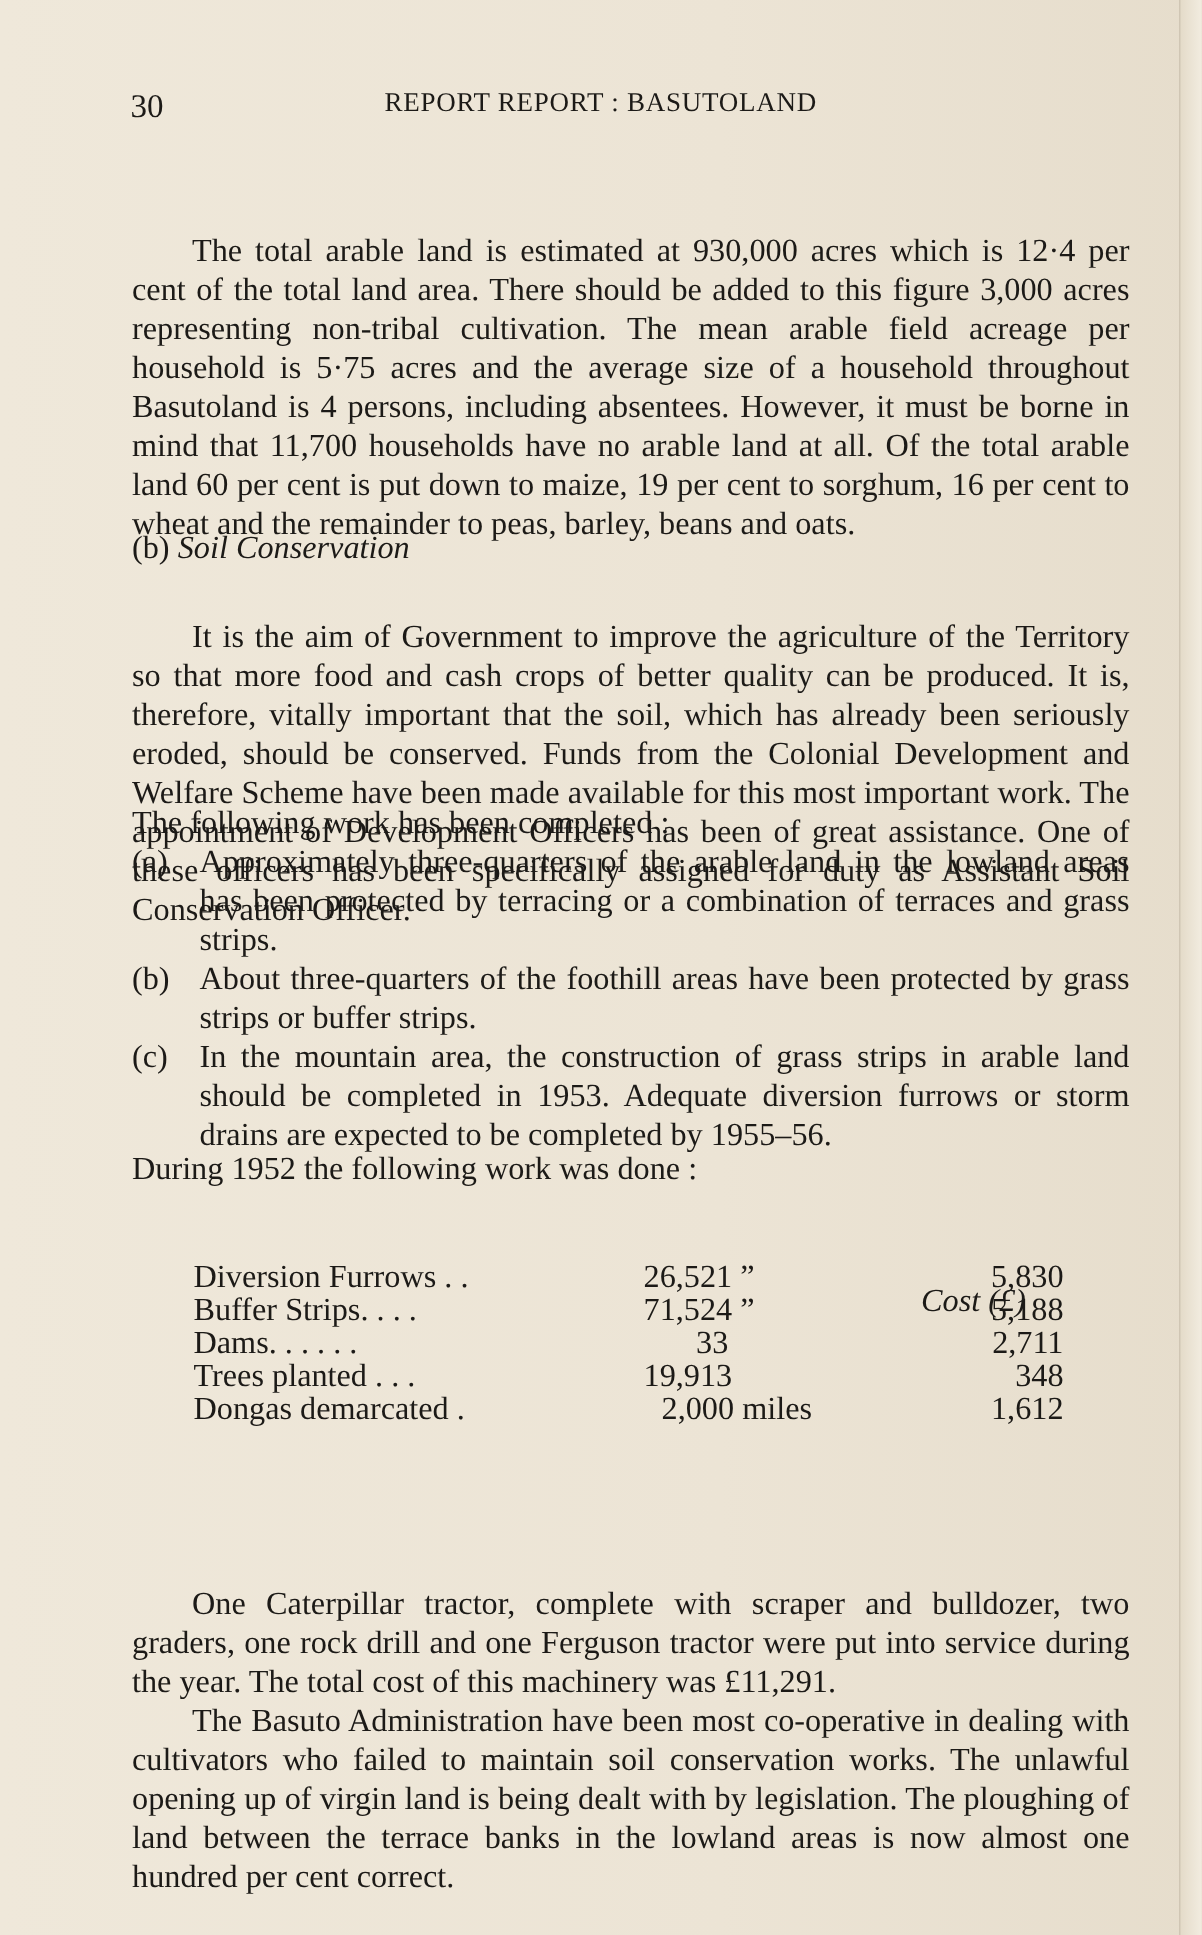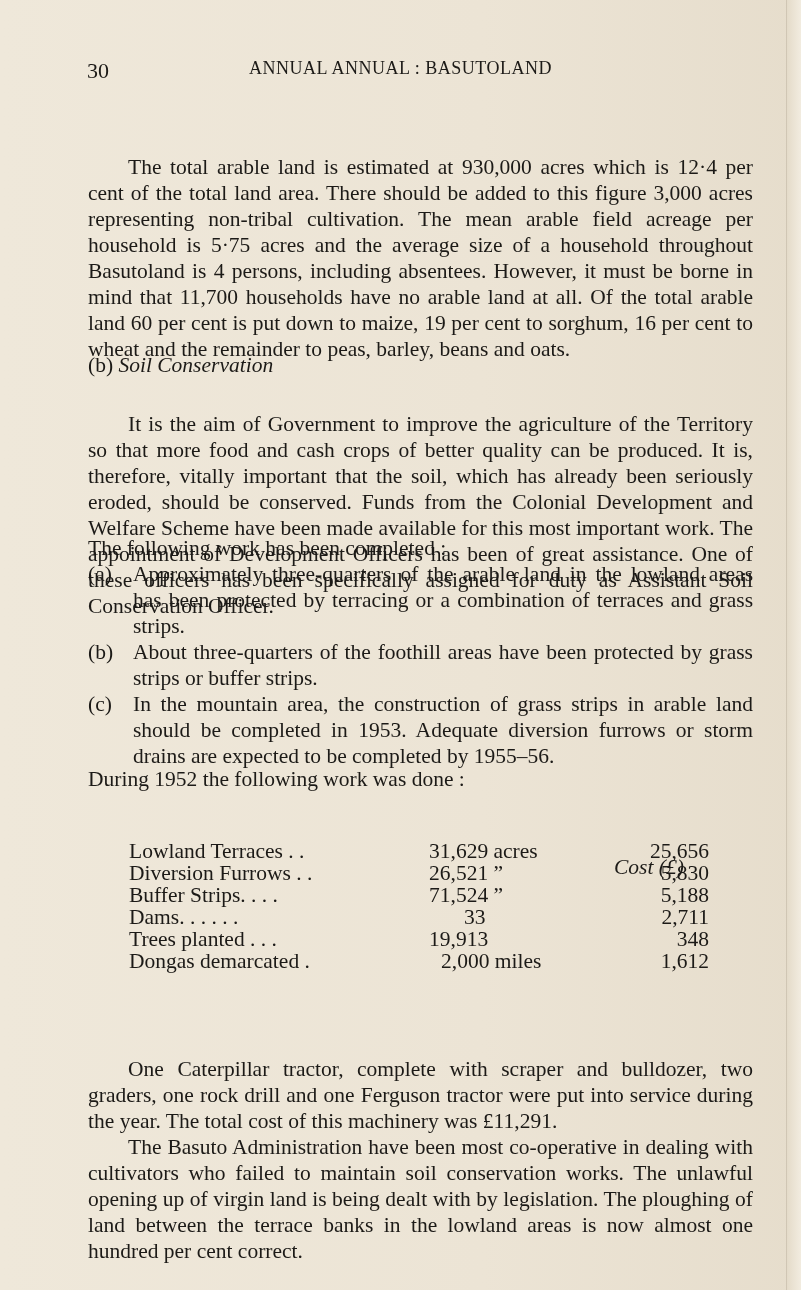--- a/index.html
+++ b/index.html
@@ -22,21 +22,21 @@
   .c2{width:190px;}
   .c3{width:90px;text-align:right;}
   .costhead{position:absolute;left:614px;top:815px;font-size:21.5px;font-style:italic;margin-top:40px;}
 </style>
 </head>
 <body>
 
 <div class="page">
   <div class="edge"></div>
   <div class="folio">30</div>
-  <div class="running">ANNUAL ANNUAL : BASUTOLAND</div>
+  <div class="running">REPORT REPORT : BASUTOLAND</div>
 
   <div class="text p-indent" style="top:122px;">The total arable land is estimated at 930,000 acres which is 12·4 per cent of the total land area. There should be added to this figure 3,000 acres representing non-tribal cultivation. The mean arable field acreage per household is 5·75 acres and the average size of a household throughout Basutoland is 4 persons, including absentees. However, it must be borne in mind that 11,700 households have no arable land at all. Of the total arable land 60 per cent is put down to maize, 19 per cent to sorghum, 16 per cent to wheat and the remainder to peas, barley, beans and oats.</div>
 
   <div class="subhead">
     <span>(b)</span>
     <i>Soil Conservation</i>
   </div>
 
   <div class="text p-indent" style="top:379px;">It is the aim of Government to improve the agriculture of the Territory so that more food and cash crops of better quality can be produced. It is, therefore, vitally important that the soil, which has already been seriously eroded, should be conserved. Funds from the Colonial Development and Welfare Scheme have been made available for this most important work. The appointment of Development Officers has been of great assistance. One of these officers has been specifically assigned for duty as Assistant Soil Conservation Officer.</div>
 
@@ -56,25 +56,20 @@
       <span class="body">In the mountain area, the construction of grass strips in arable land should be completed in 1953. Adequate diversion furrows or storm drains are expected to be completed by 1955–56.</span>
     </div>
   </div>
 
   <div class="text" style="top:766px;">During 1952 the following work was done :</div>
 
   <div class="costhead">Cost (£)</div>
 
   <div class="table">
     <div class="row">
-      <span class="c1">Lowland Terraces . .</span>
-      <span class="c2">31,629 acres</span>
-      <span class="c3">25,656</span>
-    </div>
-    <div class="row">
       <span class="c1">Diversion Furrows . .</span>
       <span class="c2">26,521  ”</span>
       <span class="c3">5,830</span>
     </div>
     <div class="row">
       <span class="c1">Buffer Strips. . . .</span>
       <span class="c2">71,524  ”</span>
       <span class="c3">5,188</span>
     </div>
     <div class="row">

